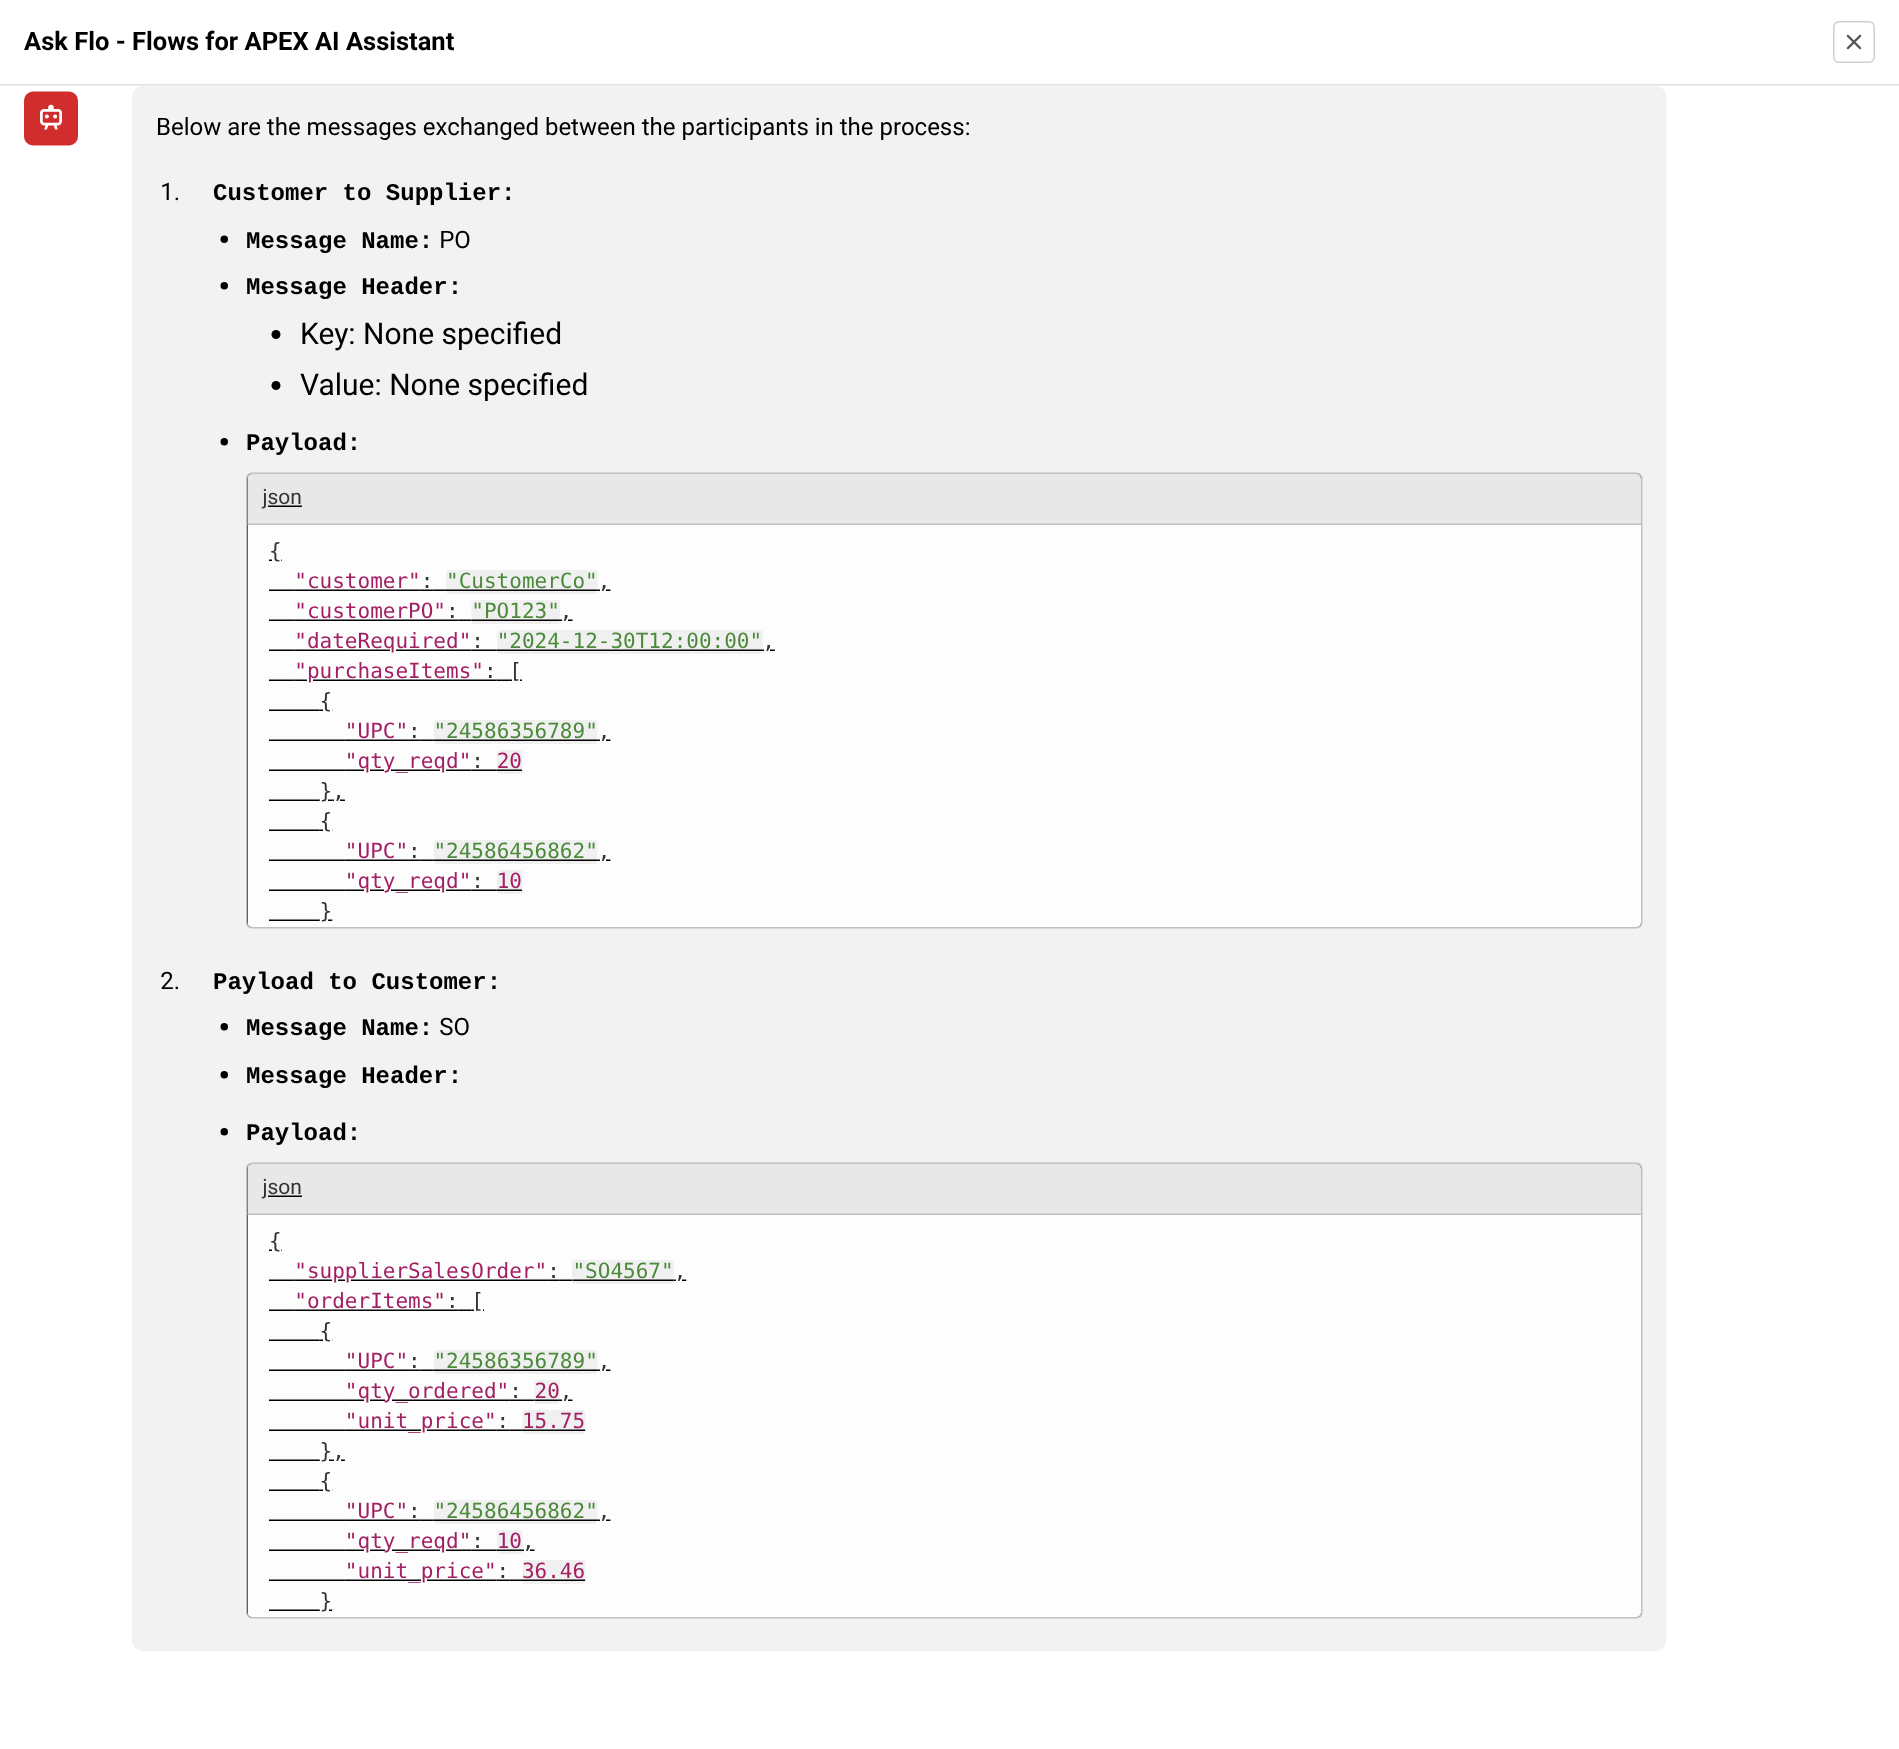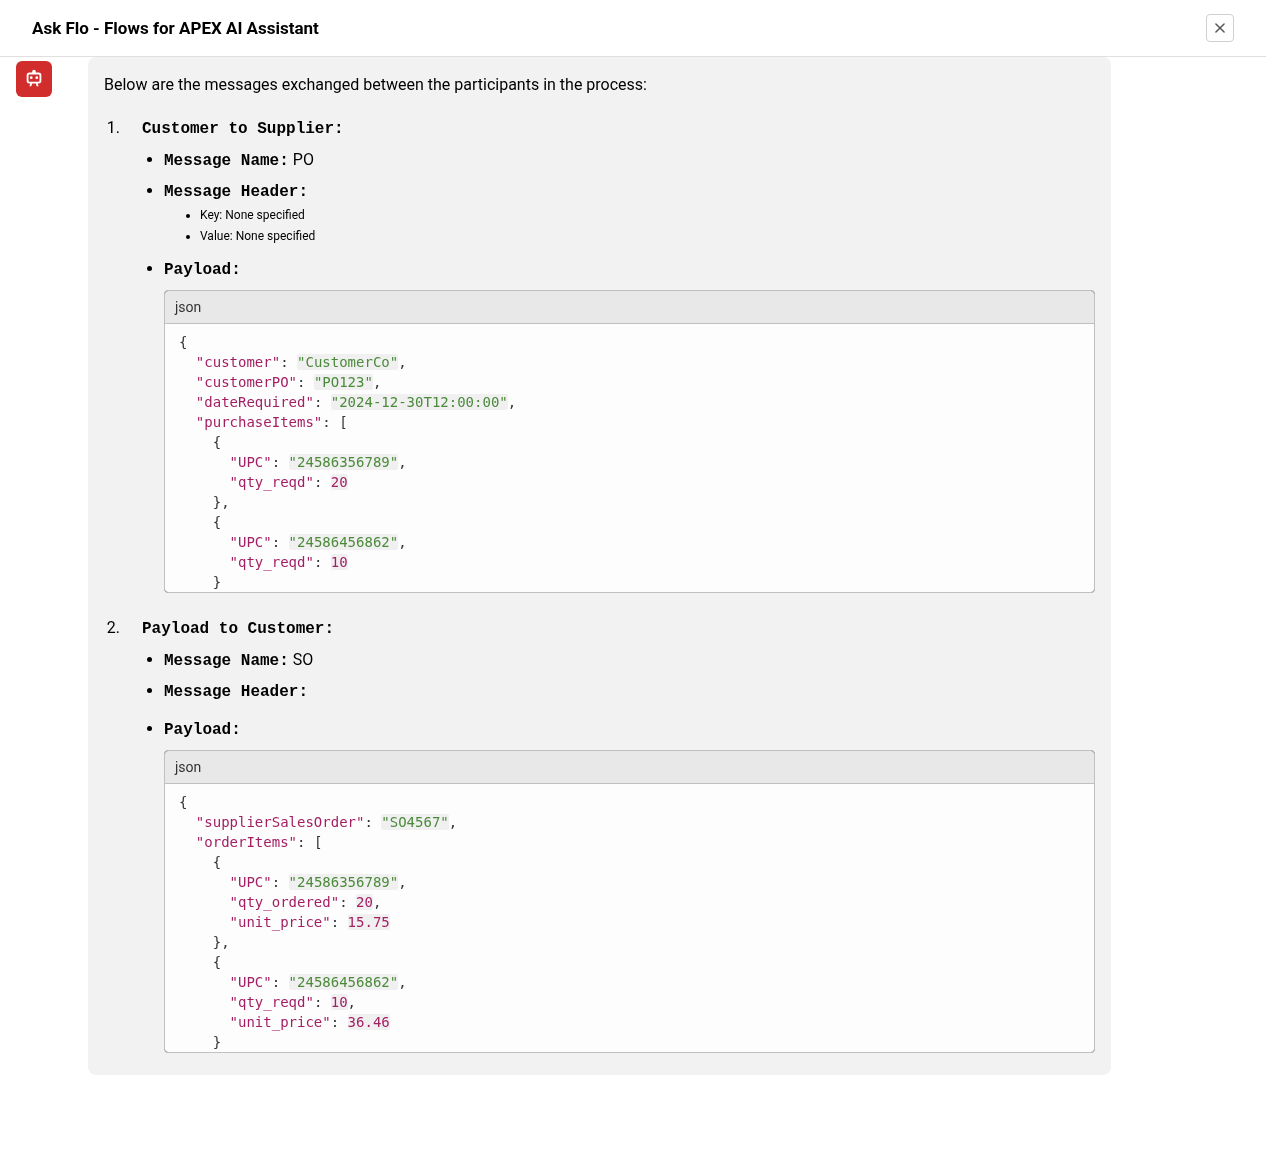--- a/index.html
+++ b/index.html
@@ -10,21 +10,21 @@
     body {
       font-family: -apple-system, BlinkMacSystemFont, "Segoe UI", Roboto, Helvetica, Arial, sans-serif;
       background: #ffffff;
       font-size: 15px;
       color: #000;
     }
     .header {
       display: flex;
       align-items: center;
       justify-content: space-between;
-      padding: 14px 32px;
+      padding: 14px 16px;
       border-bottom: 1px solid #e0e0e0;
       background: #fff;
     }
     .header-title {
       font-weight: 700;
       font-size: 17px;
     }
     .close-btn {
       width: 28px;
       height: 28px;
@@ -105,33 +105,34 @@
       margin-bottom: 4px;
       font-size: 16px;
       line-height: 1.6;
     }
     ul.sub-sub-list {
       list-style: disc;
       margin-left: 36px;
     }
     ul.sub-sub-list > li {
       margin-bottom: 2px;
-      font-size: 12px;
+      font-size: 20px;
       line-height: 1.6;
     }
     .bold {
       font-weight: 700;
       font-family: Liberation Mono, monospace;
     }
     .code-container {
       border: 1px solid #c0c0c0;
       border-radius: 4px;
       margin-top: 6px;
       background: #000000;
       overflow: hidden;
+      text-decoration: underline;
     }
     .code-header {
       background: #e8e8e8;
       border-bottom: 1px solid #c0c0c0;
       padding: 5px 10px;
       font-size: 14px;
       color: #333;
     }
     .code-body {
       max-height: 268px;

